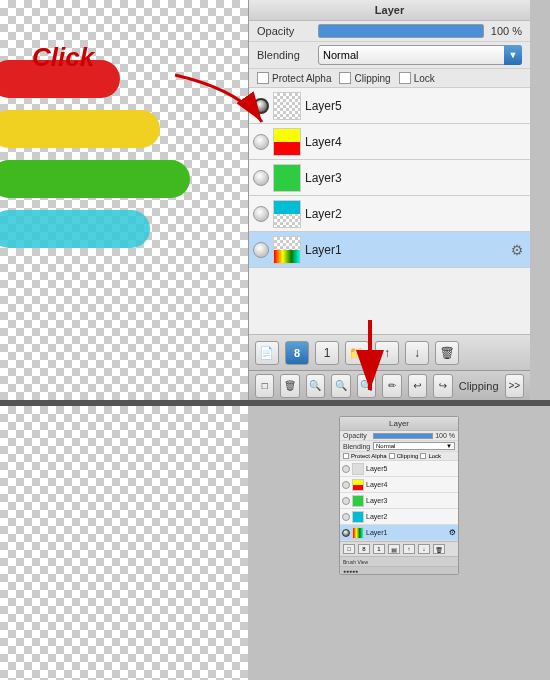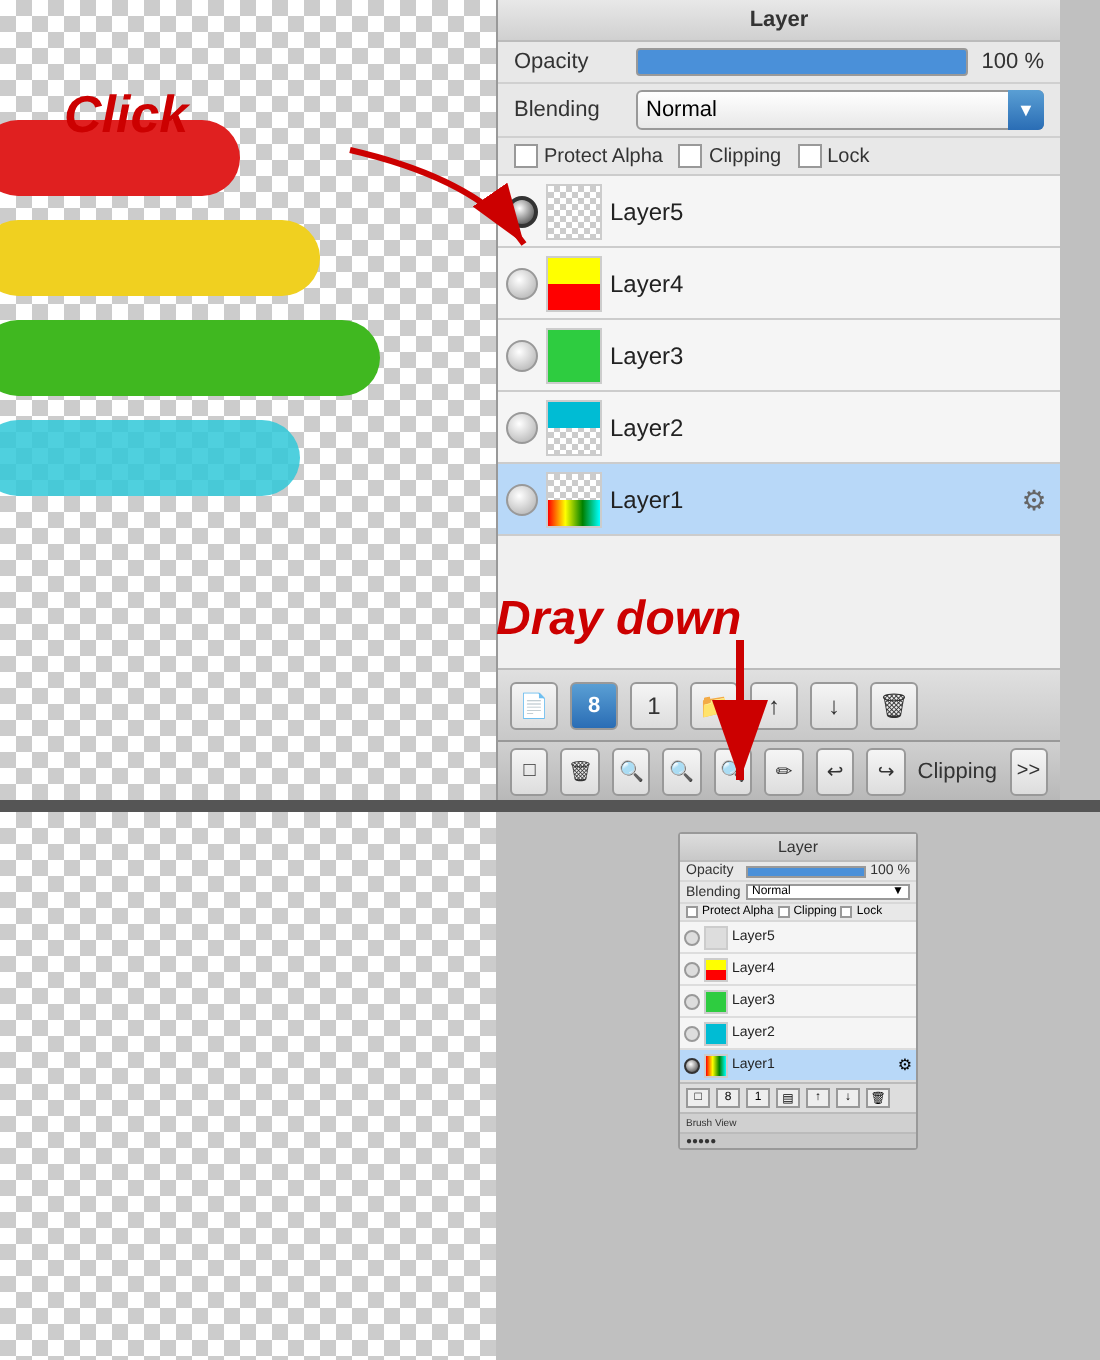--- a/index.html
+++ b/index.html
@@ -636,15 +636,14 @@
       <marker id="arrowhead-red" markerWidth="10" markerHeight="7" refX="10" refY="3.5" orient="auto">
         <polygon points="0 0, 10 3.5, 0 7" fill="#cc0000"></polygon>
       </marker>
     </defs>
 
     <path d="M 175 75 Q 240 90, 262 122" stroke="#cc0000" stroke-width="3" fill="none" marker-end="url(#arrowhead-red)"></path>
 
     <path d="M 370 320 L 370 390" stroke="#cc0000" stroke-width="4" fill="none" marker-end="url(#arrowhead-red)"></path>
   </svg>
 
-  <div style="position:absolute; top:296px; left:248px; font-size:24px; font-weight:900; color:#cc0000; font-style:italic; font-family:'Arial Black', Arial, sans-serif; white-space:nowrap;">Dray down</div>
 
 </div>
 
 </body></html>

